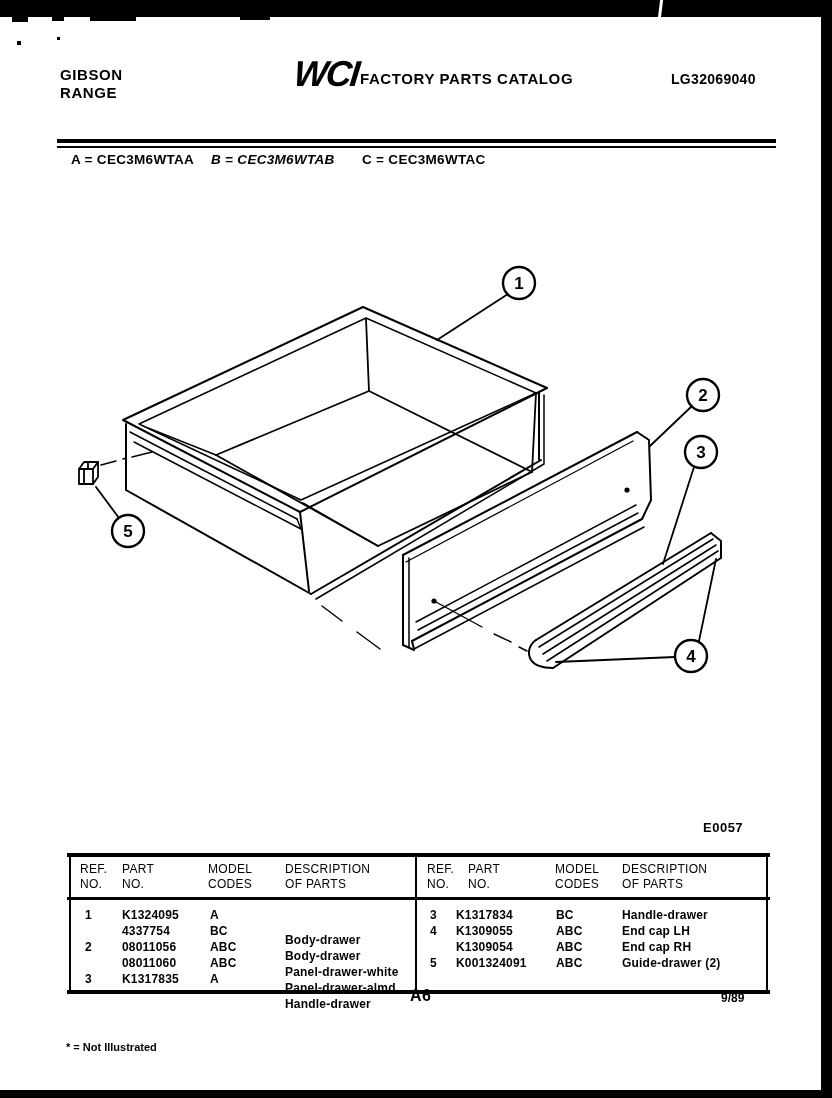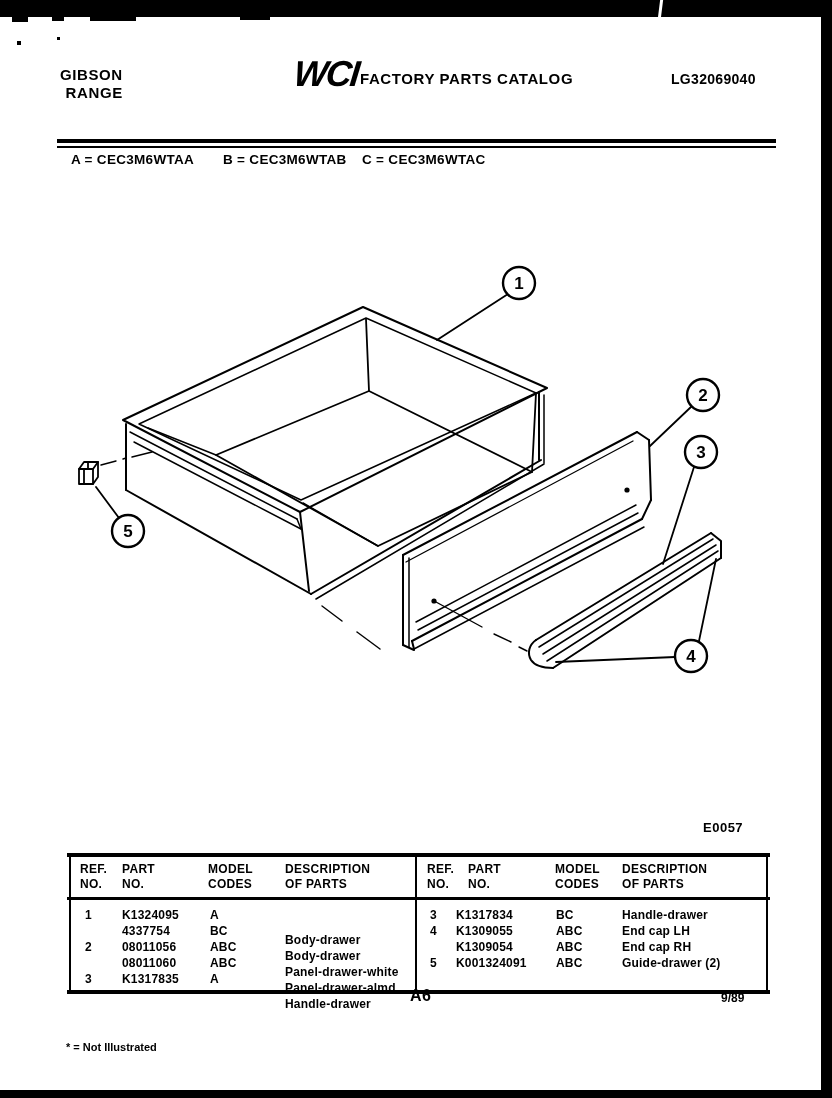--- a/index.html
+++ b/index.html
@@ -5,36 +5,36 @@
   html,body{margin:0;padding:0;background:#888;}
   .page{
     position:relative;width:832px;height:1098px;margin:0 auto;
     background:#ffffff;overflow:hidden;
     font-family:"Liberation Sans", sans-serif;color:#000;
   }
   .abs{position:absolute;}
   
   .band{position:absolute;background:#000;}
   
-  .brand{position:absolute;left:60px;top:66px;font-size:15px;font-weight:700;line-height:18px;letter-spacing:.6px;text-align:right;}
+  .brand{position:absolute;left:60px;top:66px;font-size:15px;font-weight:700;line-height:18px;letter-spacing:.6px;}
   .logo{position:absolute;left:294px;top:53px;font-size:36px;font-weight:900;font-style:italic;letter-spacing:-2px;transform:skewX(-6deg);}
   .cat-title{position:absolute;left:360px;top:70px;font-size:15px;font-weight:700;letter-spacing:.6px;}
   .pubno{position:absolute;left:671px;top:71px;font-size:14px;font-weight:700;letter-spacing:.3px;}
   .rule-a{position:absolute;left:57px;top:139px;width:719px;height:4px;background:#000;}
   .rule-b{position:absolute;left:57px;top:146px;width:719px;height:2px;background:#000;}
   .models{position:absolute;left:0;top:152px;width:832px;height:18px;font-size:13.5px;font-weight:700;letter-spacing:.3px;}
   .models span{position:absolute;top:0;}
-  .model-a{left:71px;} .model-b{left:223px;} .model-c{left:362px;}
+  .model-a{left:71px;} .model-b{left:211px;font-style:italic;} .model-c{left:362px;}
   .figcode{position:absolute;left:703px;top:820px;font-size:13px;font-weight:700;letter-spacing:.5px;}
   
   .tline{position:absolute;background:#000;}
   .half{position:absolute;top:853px;height:141px;}
   .half-left{left:67px;width:349px;}
   .half-right{left:416px;width:352px;}
-  .hdr{position:absolute;font-size:12px;font-weight:700;line-height:15px;letter-spacing:.3px;white-space:pre;}
+  .hdr{position:absolute;font-size:12px;font-weight:400;line-height:15px;letter-spacing:.3px;white-space:pre;}
   .row{position:absolute;left:0;right:0;height:16px;font-size:12px;font-weight:700;}
   .row span{position:absolute;top:0;white-space:nowrap;letter-spacing:.2px;}
   .half-left  .c-ref{left:18px;} .half-left  .c-part{left:55px;}
   .half-left  .c-model{left:143px;} .half-left  .c-desc{left:218px;margin-top:25px;}
   .half-right .c-ref{left:14px;} .half-right .c-part{left:40px;}
   .half-right .c-model{left:140px;} .half-right .c-desc{left:206px;}
   .half-left  .h-ref{left:13px;} .half-left  .h-part{left:55px;}
   .half-left  .h-model{left:141px;} .half-left  .h-desc{left:218px;}
   .half-right .h-ref{left:11px;} .half-right .h-part{left:52px;}
   .half-right .h-model{left:139px;} .half-right .h-desc{left:206px;}

